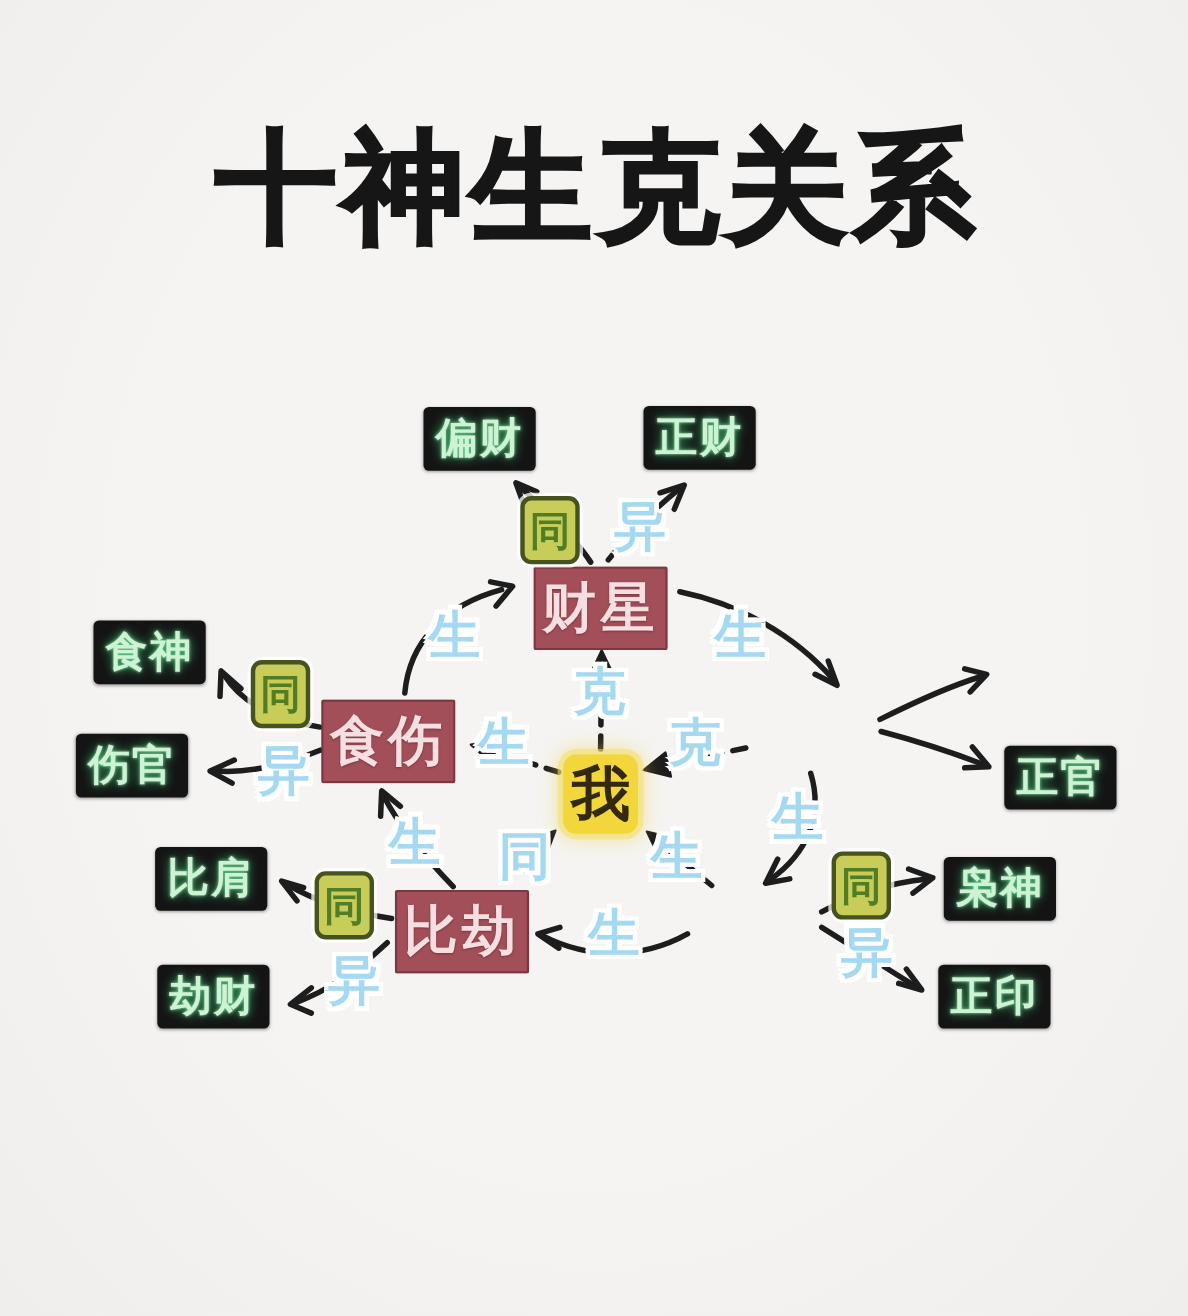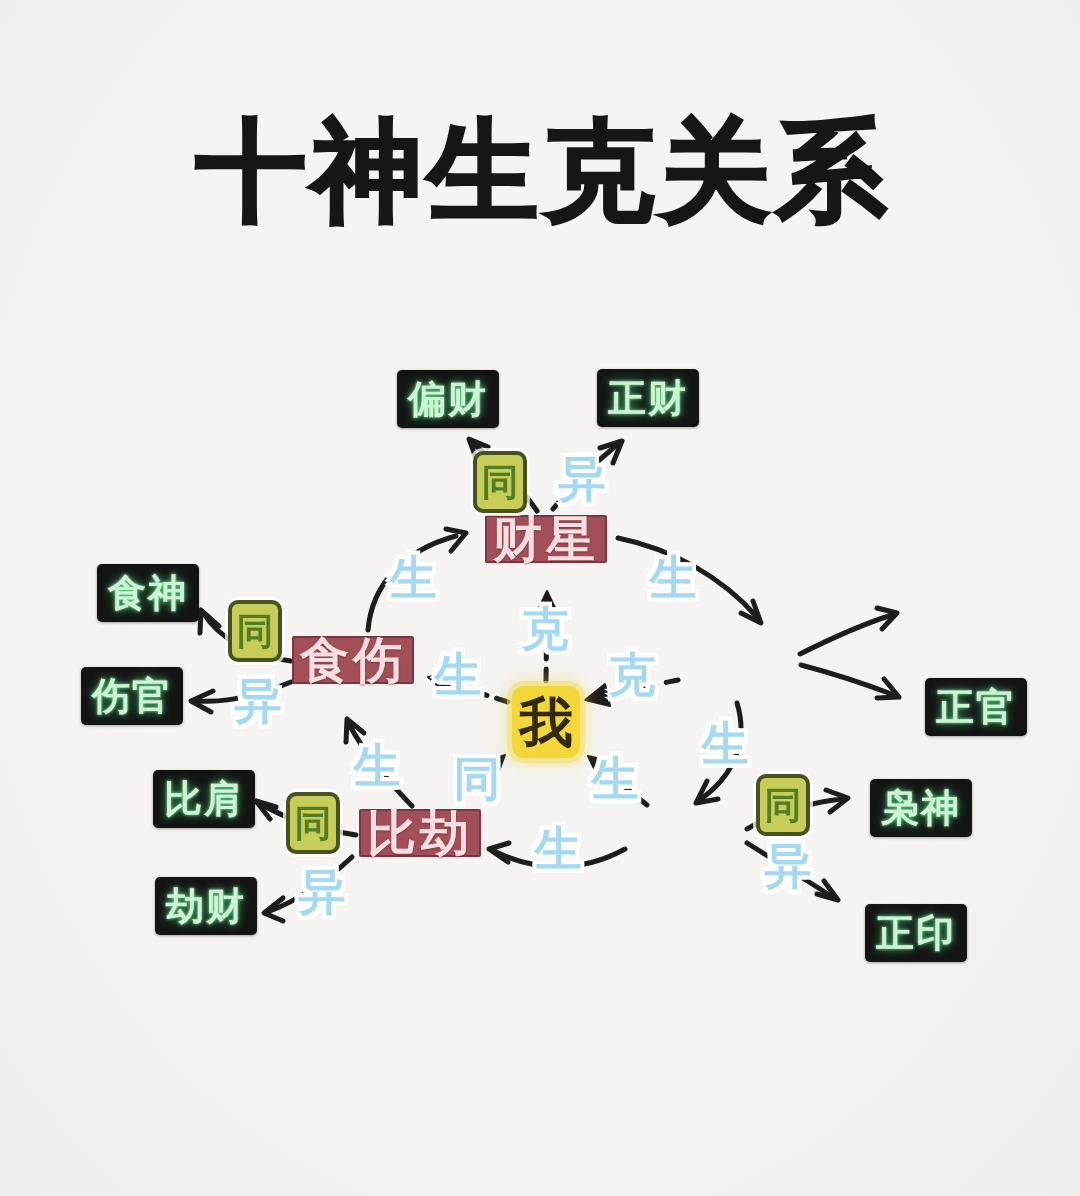--- a/index.html
+++ b/index.html
@@ -20,24 +20,23 @@
   svg.arrows polygon.tri{fill:#1d1d1d;stroke:#1d1d1d;stroke-width:2;stroke-linejoin:round;}
   .node{
     position:absolute;display:flex;align-items:center;justify-content:center;
     font-weight:bold;line-height:1;box-sizing:border-box;
   }
   .node.black{
     width:102px;height:58px;background:#141414;color:#cdf2d4;font-size:38px;
     border-radius:5px;letter-spacing:2px;
     text-shadow:0 0 10px rgba(66,214,122,.85),0 0 3px rgba(200,255,212,.9);
     box-shadow:0 1px 3px rgba(0,0,0,.35);
-    margin-left:12px;
   }
   .node.red{
-    width:122px;height:48px;background:#a24f59;color:#f6dfe1;font-size:49px;
+    width:122px;height:76px;background:#a24f59;color:#f6dfe1;font-size:49px;
     letter-spacing:4px;border:2px solid rgba(78,24,32,.45);border-radius:2px;
     text-shadow:0 1px 2px rgba(90,30,40,.55);
   }
   .node.me{
     width:68px;height:72px;background:#f3d63a;color:#33290e;font-size:54px;
     border-radius:12px;
     box-shadow:0 0 0 5px rgba(244,224,105,.55),0 0 16px 5px rgba(240,212,70,.5);
   }
   .lbl{
     position:absolute;transform:translate(-50%,-50%);
@@ -163,21 +162,21 @@
     </div>
   <div class="node black" style="left:141px;top:770px">
       <span>比肩</span>
     </div>
   <div class="node black" style="left:143px;top:877px">
       <span>劫财</span>
     </div>
   <div class="node black" style="left:858px;top:779px">
       <span>枭神</span>
     </div>
-  <div class="node black" style="left:853px;top:904px">
+  <div class="node black" style="left:853px;top:877px">
       <span>正印</span>
     </div>
 
   <div class="node red" style="left:485px;top:515px">
       <span>财星</span>
     </div>
   <div class="node red" style="left:292px;top:636px">
       <span>食伤</span>
     </div>
   <div class="node red" style="left:359px;top:809px">

